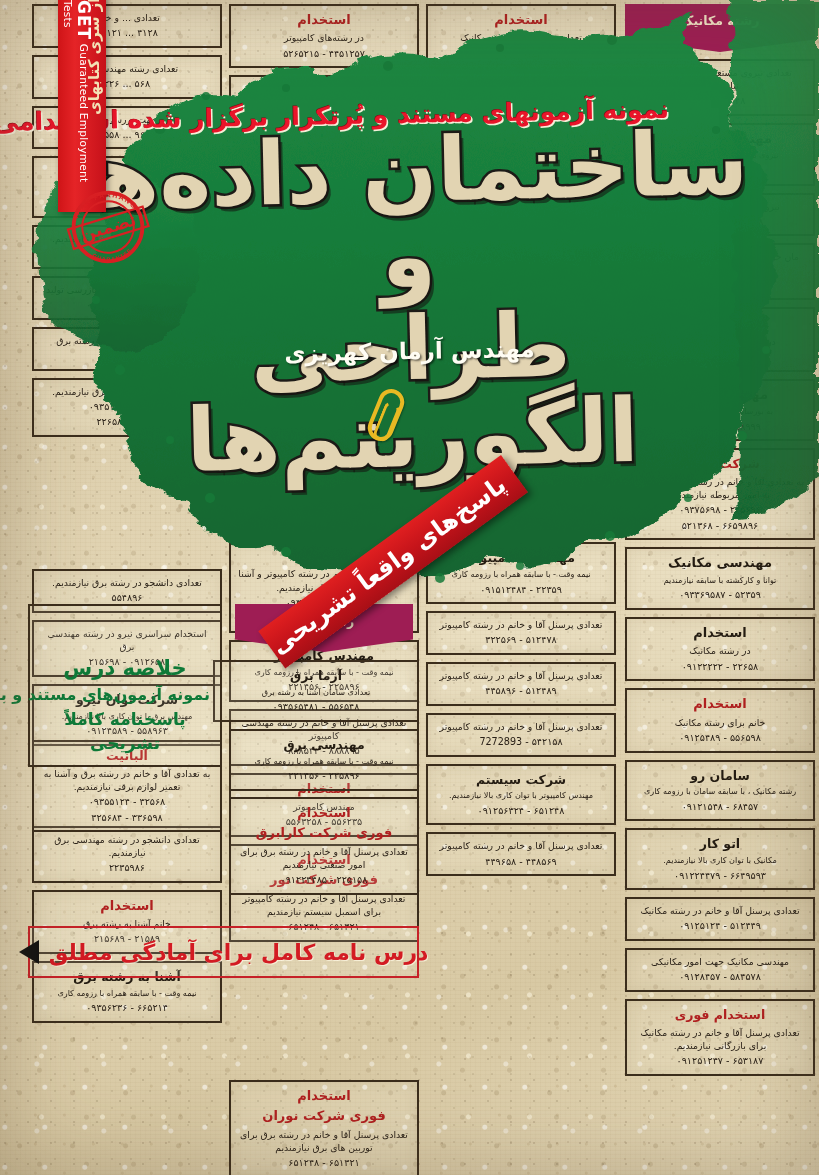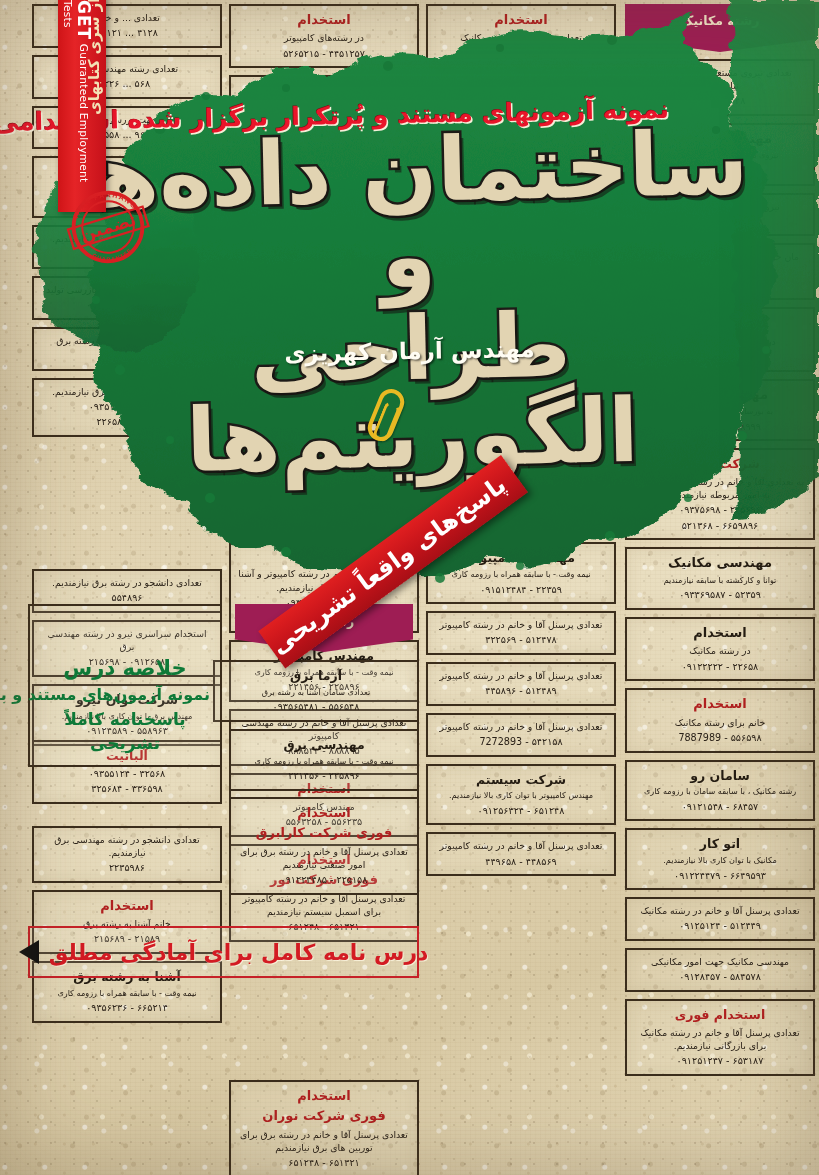--- a/index.html
+++ b/index.html
@@ -251,21 +251,21 @@
         <div class="ph">۰۹۳۳۶۹۵۸۷ - ۵۲۳۵۹</div>
       </div>
       <div class="ad">
         <div class="hd dark">استخدام</div>
         <div class="bd">در رشته مکانیک</div>
         <div class="ph">۰۹۱۲۲۲۲۲ - ۲۲۶۵۸</div>
       </div>
       <div class="ad">
         <div class="hd">استخدام</div>
         <div class="bd">خانم برای رشته مکانیک</div>
-        <div class="ph">7887989 - ۵۵۶۵۹۸</div>
+        <div class="ph">۰۹۱۲۵۴۸۹ - ۵۵۶۵۹۸</div>
       </div>
       <div class="ad">
         <div class="hd dark big">سامان رو</div>
         <div class="bd tiny">رشته مکانیک ، با سابقه سامان با رزومه کاری</div>
         <div class="ph">۰۹۱۲۱۵۴۸ - ۶۸۴۵۷</div>
       </div>
       <div class="ad">
         <div class="hd dark big">اتو کار</div>
         <div class="bd tiny">مکانیک با توان کاری بالا نیازمندیم.</div>
         <div class="ph">۰۹۱۲۲۴۴۷۹ - ۶۶۴۹۵۹۳</div>
@@ -510,20 +510,21 @@
 
     <div class="ad" style="position:absolute;top:797px;right:400px;width:190px;">
       <div class="hd">استخدام</div>
       <div class="hd">فوری شرکت کارابرق</div>
       <div class="bd">تعدادی پرسنل آقا و خانم در رشته برق برای امور صنعتی نیازمندیم</div>
       <div class="ph">۰۹۱۲۲۴۴۸۵ - ۲۲۵۱۵۸</div>
     </div>
 
     <div class="ad" style="position:absolute;top:740px;right:597px;width:190px;">
       <div class="hd big">آلبانیت</div>
+      <div class="bd">به تعدادی آقا و خانم در رشته برق و آشنا به تعمیر لوازم برقی نیازمندیم.</div>
       <div class="ph">۰۹۳۵۵۱۲۴ - ۳۲۵۶۸</div>
       <div class="ph">۳۲۵۶۸۴ - ۳۳۶۵۹۸</div>
     </div>
 
     <div class="ad" style="position:absolute;top:1080px;right:400px;width:190px;">
       <div class="hd">استخدام</div>
       <div class="hd">فوری شرکت نوران</div>
       <div class="bd">تعدادی پرسنل آقا و خانم در رشته برق برای توربین های برق نیازمندیم</div>
       <div class="ph">۶۵۱۲۴۸ - ۶۵۱۳۲۱</div>
     </div>

